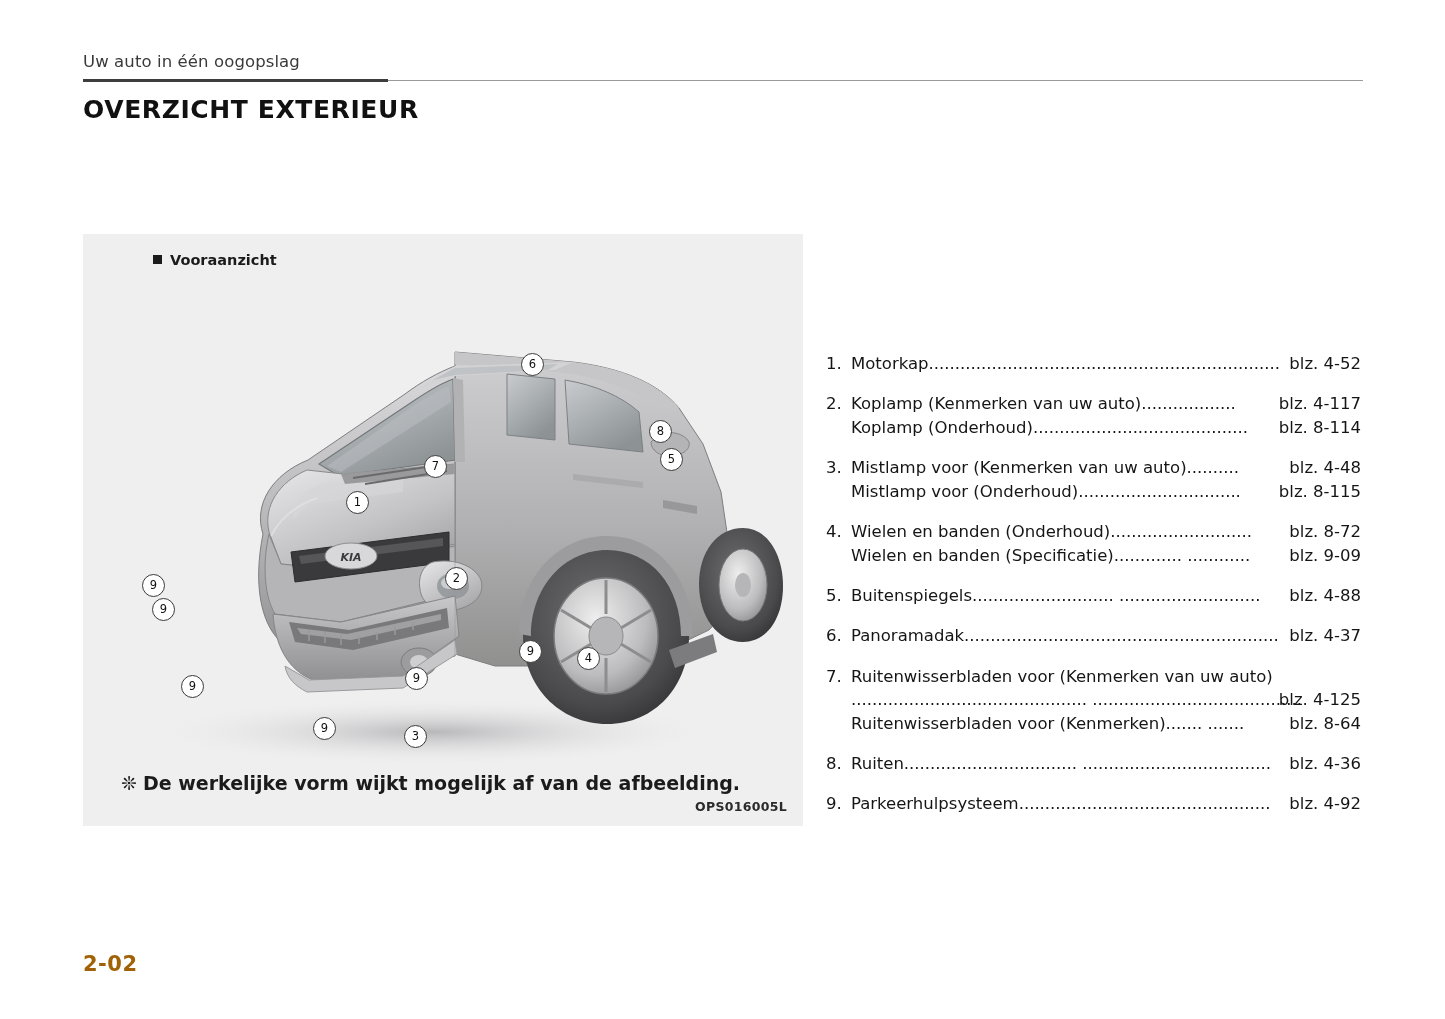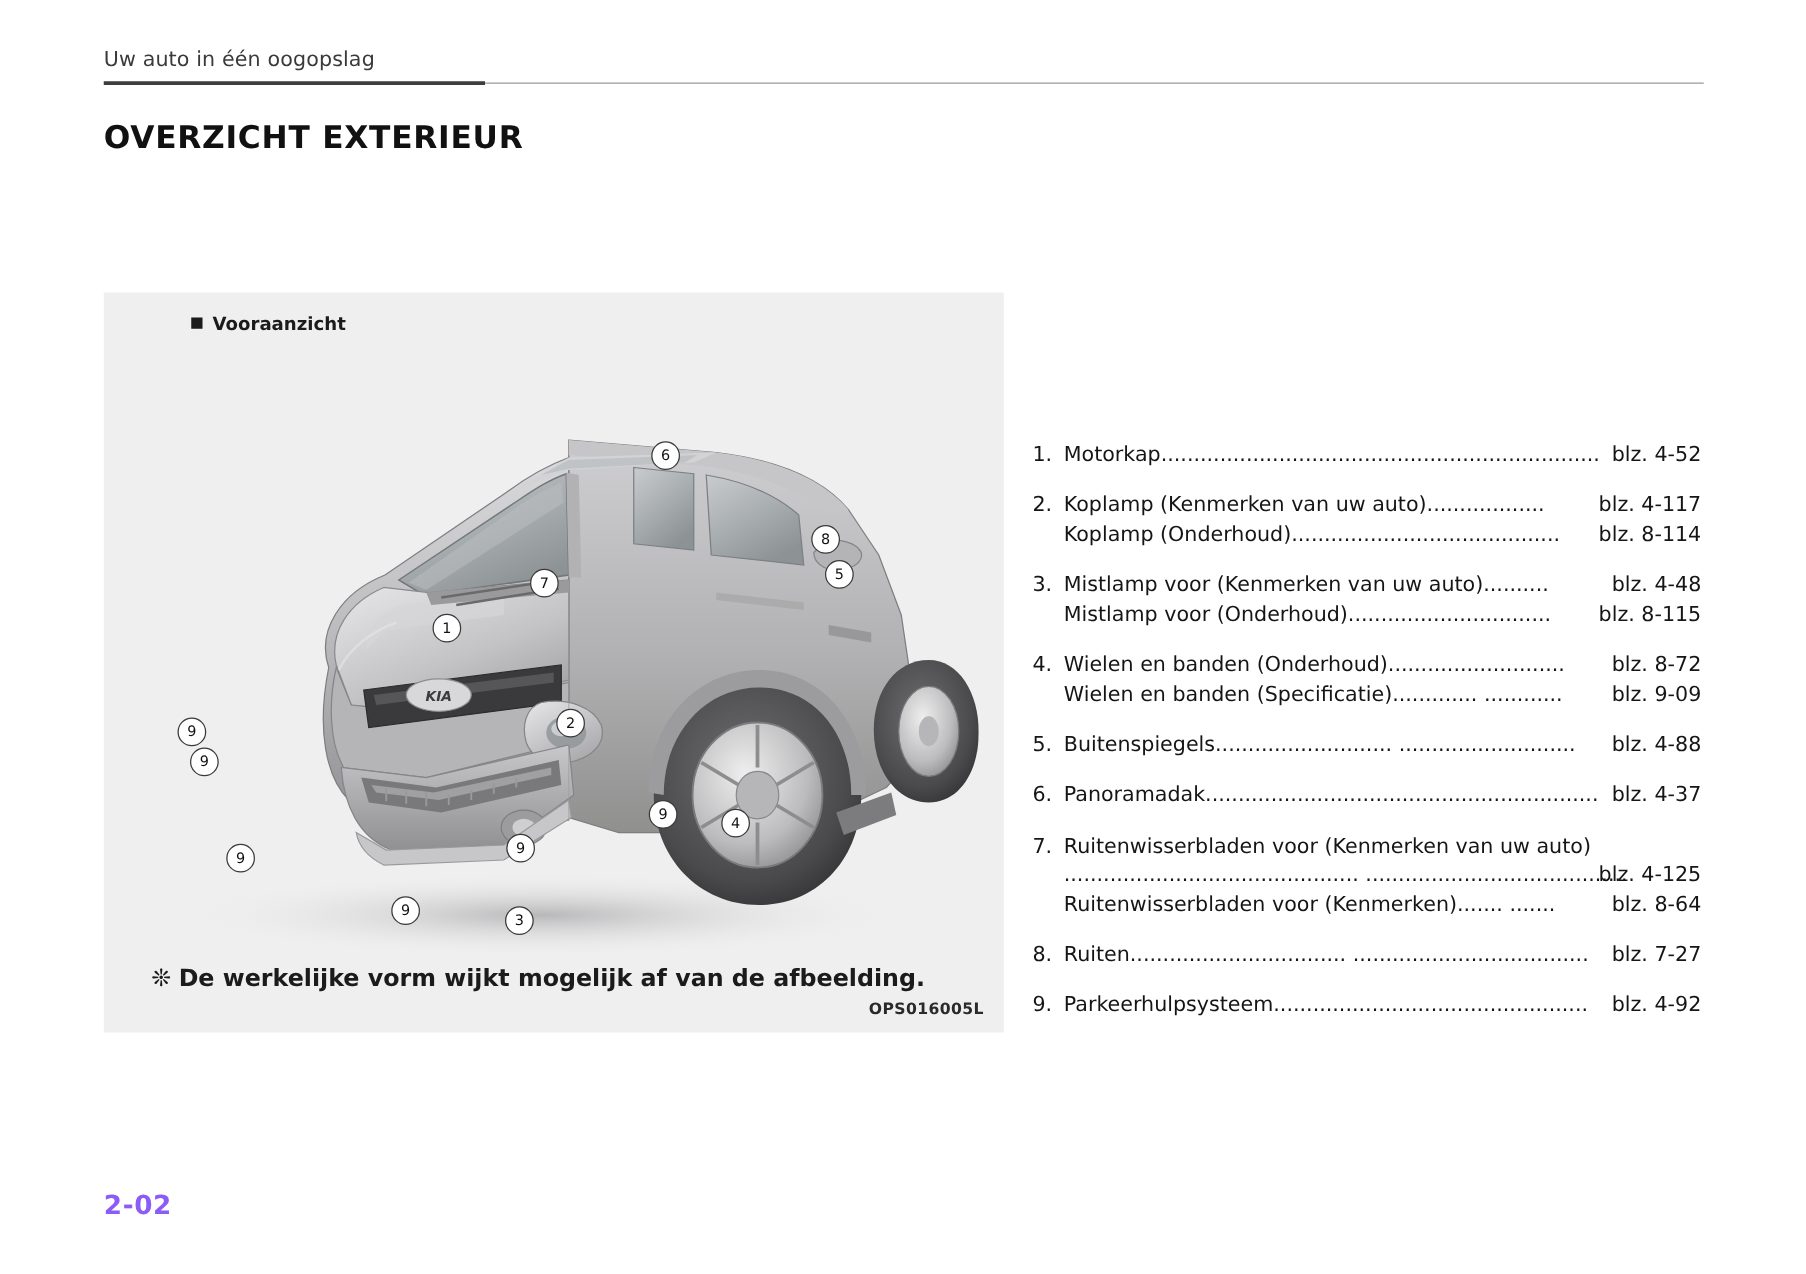--- a/index.html
+++ b/index.html
@@ -13,21 +13,21 @@
     position: relative;
     font-family: "DejaVu Sans", sans-serif;
     color: #1a1a1a;
     overflow: hidden;
   }
 
   
   .page-header {
     position: absolute;
     left: 83px;
-    top: 38px;
+    top: 52px;
     width: 1280px;
     height: 30px;
   }
   .header-chapter {
     position: absolute;
     left: 0;
     top: 0;
     font-size: 16.5px;
     color: #3a3a3a;
     letter-spacing: 0.1px;
@@ -165,21 +165,21 @@
     margin-left: 4px;
   }
 
   
   .page-number {
     position: absolute;
     left: 83px;
     top: 952px;
     font-size: 21px;
     font-weight: bold;
-    color: #8b5cf6;
+    color: #a16207;
     letter-spacing: 0.5px;
   }
 </style>
 </head>
 <body>
 
 <div class="page-header">
   <div class="header-chapter">Uw auto in één oogopslag</div>
   <div class="header-rule-dark"></div>
   <div class="header-rule-light"></div>
@@ -403,21 +403,21 @@
     <div class="legend-body">
       <span class="legend-line"><span>Ruitenwisserbladen voor (Kenmerken van uw auto)</span></span>
       <span class="legend-line"><span class="ref">blz. 4-125</span><span>............................................. ........................................</span></span>
       <span class="legend-line"><span class="ref">blz. 8-64</span><span>Ruitenwisserbladen voor (Kenmerken)....... .......</span></span>
     </div>
   </div>
 
   <div class="legend-item">
     <div class="legend-num">8.</div>
     <div class="legend-body">
-      <span class="legend-line"><span class="ref">blz. 7-27</span><span>Ruiten................................. ....................................</span></span>
+      <span class="legend-line"><span class="ref">blz. 4-36</span><span>Ruiten................................. ....................................</span></span>
     </div>
   </div>
 
   <div class="legend-item">
     <div class="legend-num">9.</div>
     <div class="legend-body">
       <span class="legend-line"><span class="ref">blz. 4-92</span><span>Parkeerhulpsysteem................................................</span></span>
     </div>
   </div>
 

